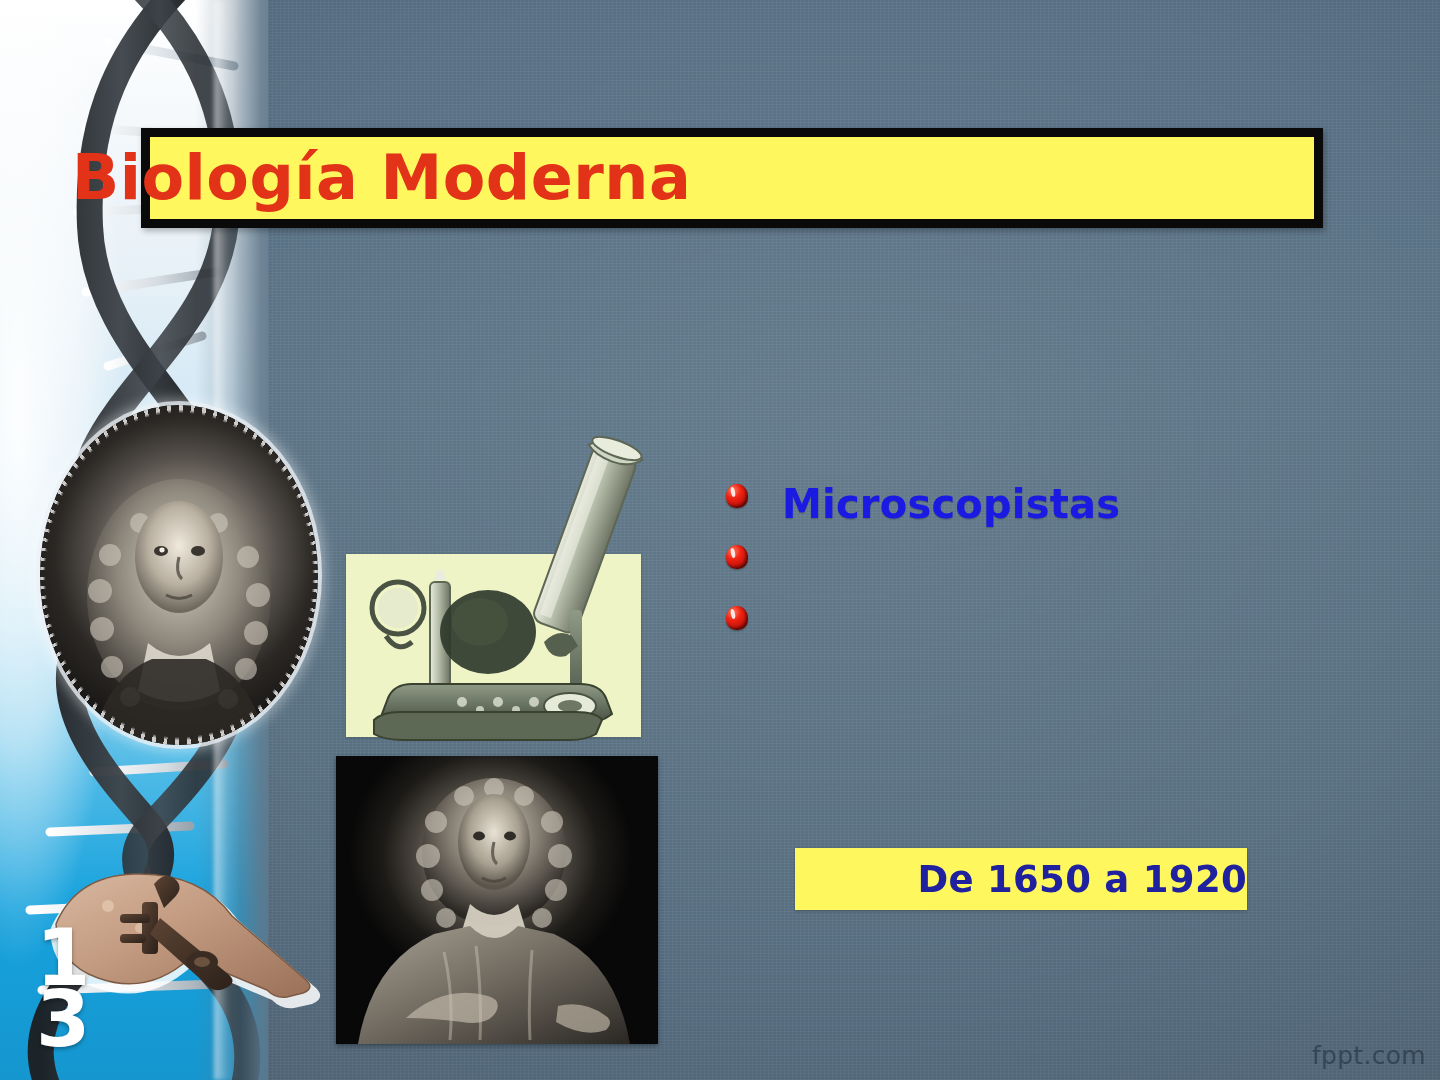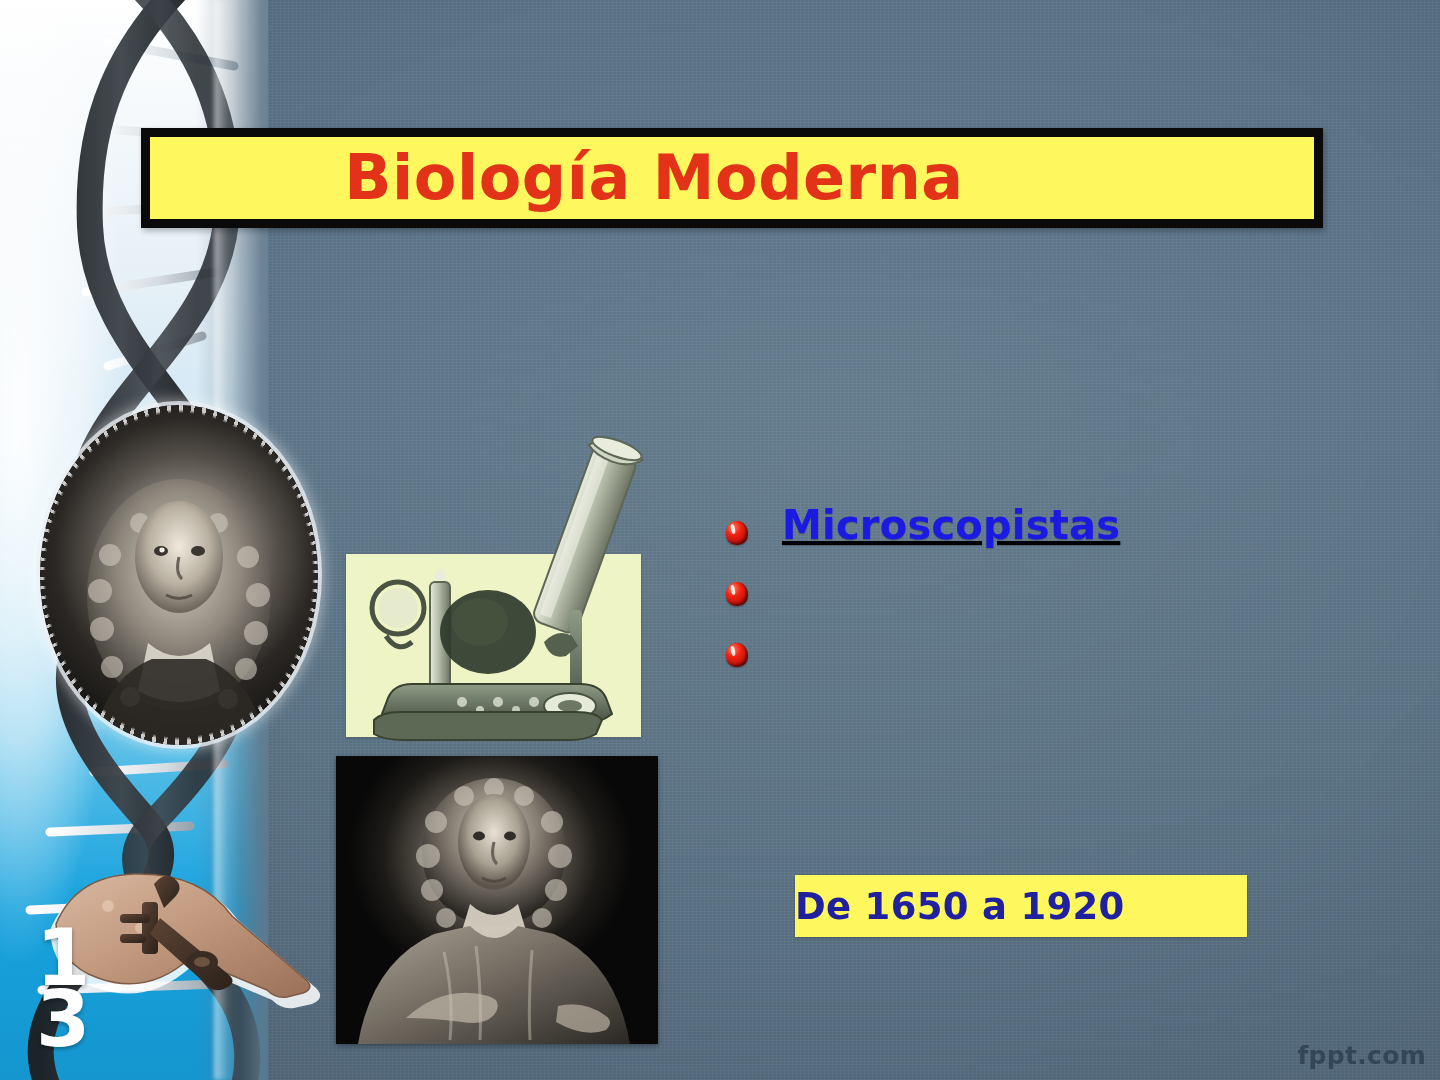--- a/index.html
+++ b/index.html
@@ -112,21 +112,21 @@
   }
   .pagenum span { display: block; }
 
   
   .title-box {
     position: absolute; left: 141px; top: 128px;
     width: 1182px; height: 100px;
     background: #fff75e;
     border: 9px solid #0a0a0a;
     box-sizing: border-box;
-    display: flex; align-items: center; justify-content: center;
+    display: flex; align-items: center; 
     box-shadow: 2px 3px 6px rgba(0,0,0,.28);
   }
   .title-text {
     color: #e23218;
     font-weight: 700;
     font-size: 62px;
     letter-spacing: .5px;
     line-height: 1;
     white-space: nowrap;
     transform: translateX(-78px);
@@ -155,23 +155,22 @@
     background:
       radial-gradient(ellipse 44% 46% at 48% 34%, #d9d4c8 0%, #968f83 24%, #4c4740 52%, #1d1b18 76%, #080808 100%);
   }
 
   
   .bullets {
     position: absolute; left: 726px; top: 484px;
     width: 640px;
   }
   .bullet-row {
-    display: flex; align-items: flex-end;
+    display: flex; align-items: flex-start;
     height: 61px;
-    text-decoration: underline;
   }
   .bullet-dot {
     width: 22px; height: 24px; flex: 0 0 22px;
     margin-right: 34px;
     border-radius: 48% 48% 46% 46% / 52% 52% 44% 44%;
     background:
       radial-gradient(circle at 32% 26%, #ff7a60 0%, #f02212 34%, #c1110a 72%, #8a0b06 100%);
     box-shadow: inset -2px -2px 3px rgba(0,0,0,.5), 0 1px 2px rgba(0,0,0,.35);
     position: relative;
   }
@@ -188,42 +187,42 @@
     font-size: 40px;
     line-height: 1;
     letter-spacing: .2px;
     white-space: nowrap;
     text-shadow: 0 1px 1px rgba(0,0,0,.22);
     font-family: "DejaVu Sans", sans-serif;
   }
 
   
   .date-box {
-    position: absolute; left: 795px; top: 875px;
+    position: absolute; left: 795px; top: 848px;
     width: 452px; height: 62px;
     background: #fff75e;
-    display: flex; align-items: center; justify-content: flex-start;
+    display: flex; align-items: center; justify-content: flex-end;
     box-shadow: 0 1px 3px rgba(0,0,0,.25);
   }
   .date-text {
     color: #1f219e;
     font-weight: 700;
     font-size: 37px;
     line-height: 1;
     letter-spacing: .3px;
     white-space: nowrap;
     font-family: "DejaVu Sans", sans-serif;
   }
 
   
   .watermark {
     position: absolute; right: 14px; bottom: 10px;
     color: rgba(33,49,64,.62);
     font-size: 25px;
-    font-weight: 700;
+    font-weight: 400;
     letter-spacing: .3px;
     font-family: "DejaVu Sans", sans-serif;
     user-select: none;
   }
 </style>
 </head>
 <body>
 
 <div id="slide">
 

